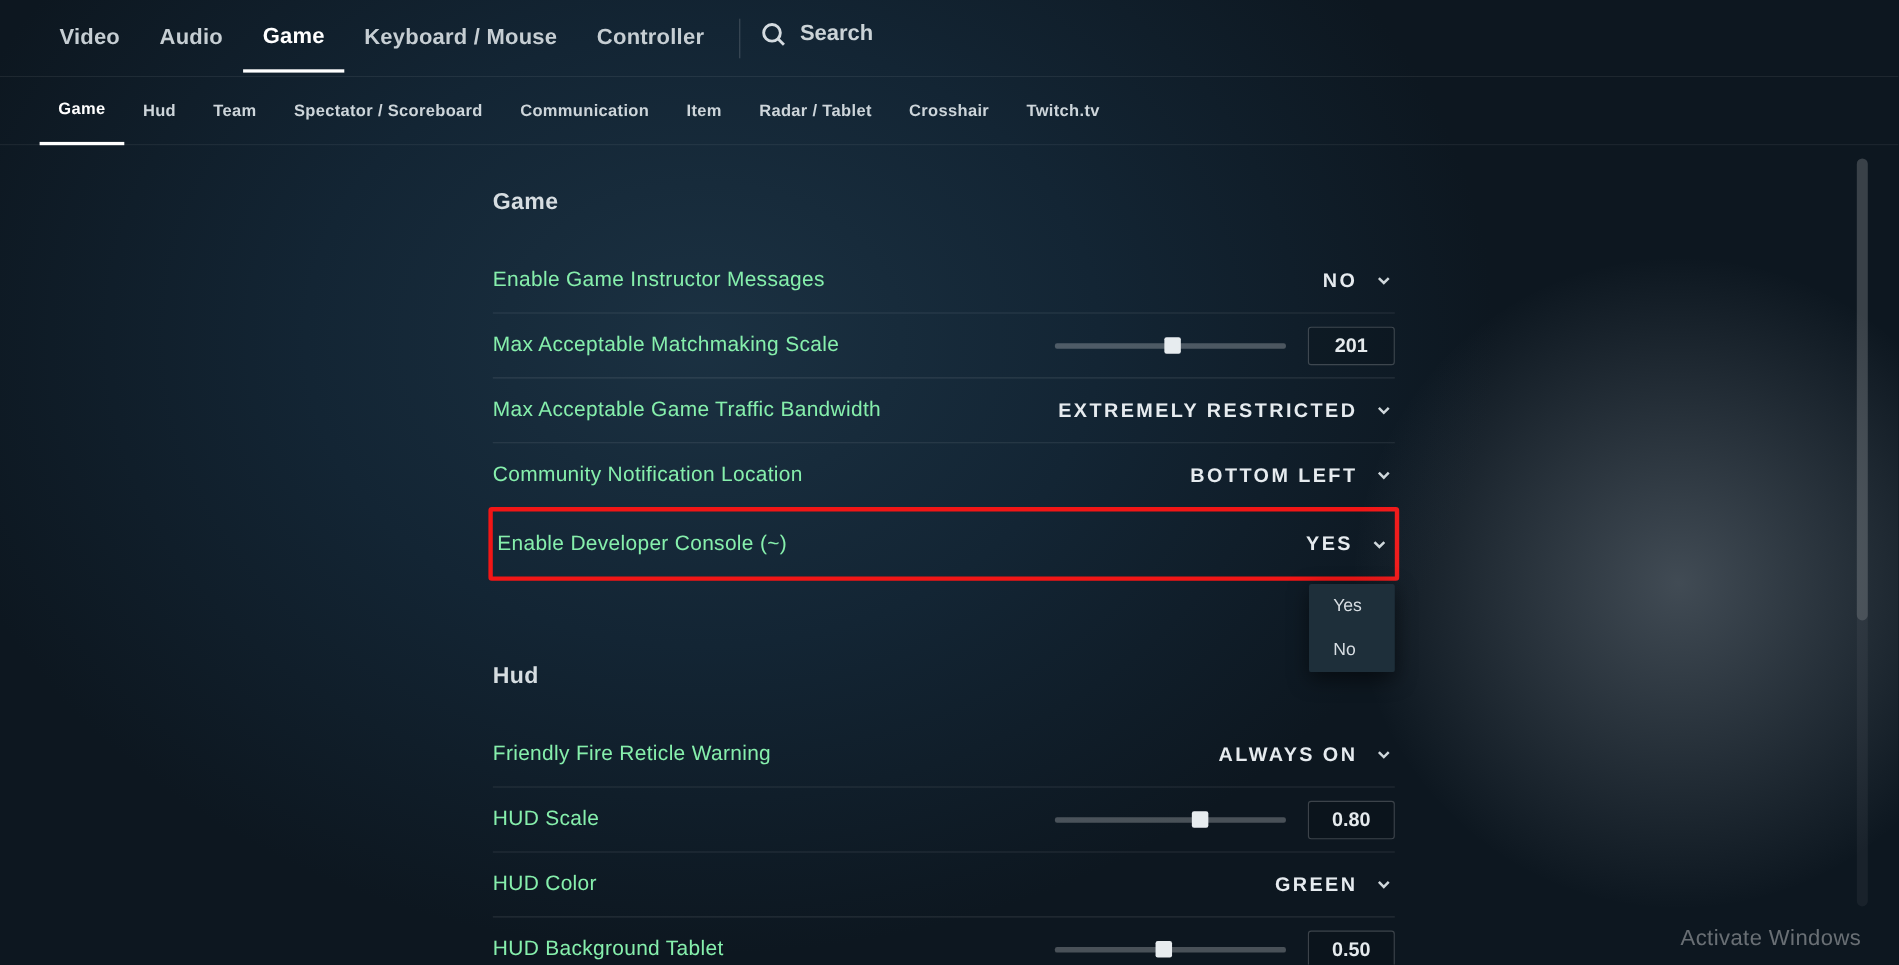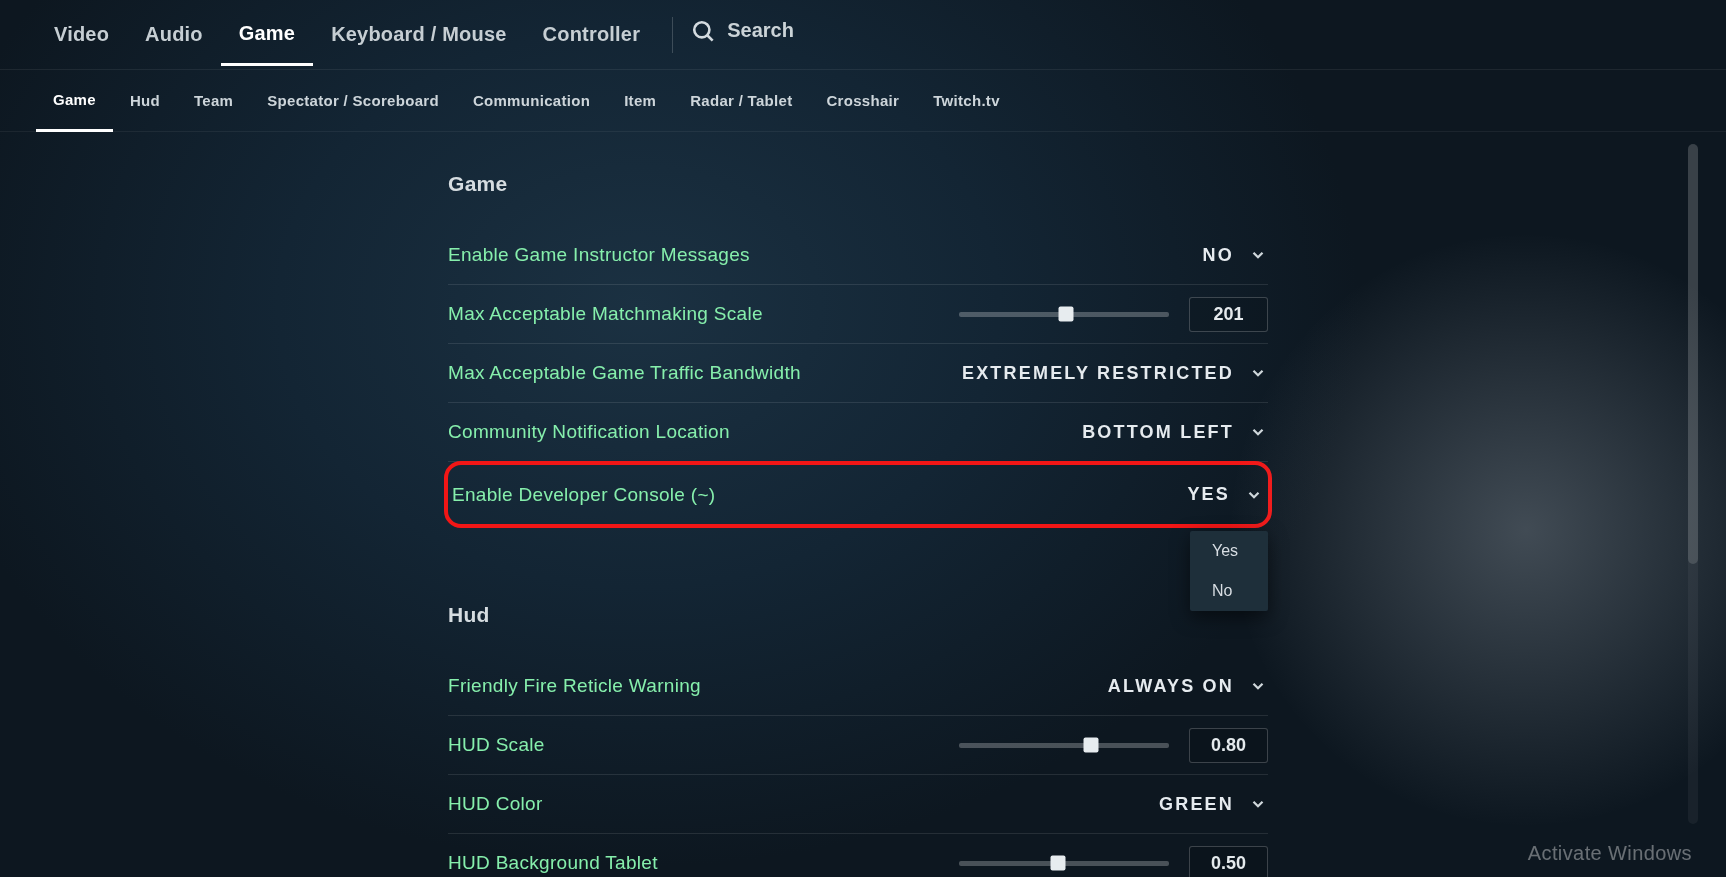--- a/index.html
+++ b/index.html
@@ -314,21 +314,21 @@
       <div class="row-value dropdown">
         <span class="dropdown-text">BOTTOM LEFT</span>
         <span class="chevron">
           <svg width="18" height="18" viewBox="0 0 24 24" fill="none" stroke="#cfd7db" stroke-width="3">
               <polyline points="6 9 12 15 18 9"></polyline>
             </svg>
         </span>
       </div>
     </div>
 
-    <div class="highlight" style="position:relative;border-radius:17px;">
+    <div class="highlight" style="position:relative;">
       <div class="row" style="border-bottom:none;">
         <div class="row-label">Enable Developer Console (~)</div>
         <div class="row-value dropdown">
           <span class="dropdown-text">YES</span>
           <span class="chevron">
             <svg width="18" height="18" viewBox="0 0 24 24" fill="none" stroke="#cfd7db" stroke-width="3">
                 <polyline points="6 9 12 15 18 9"></polyline>
               </svg>
           </span>
         </div>

